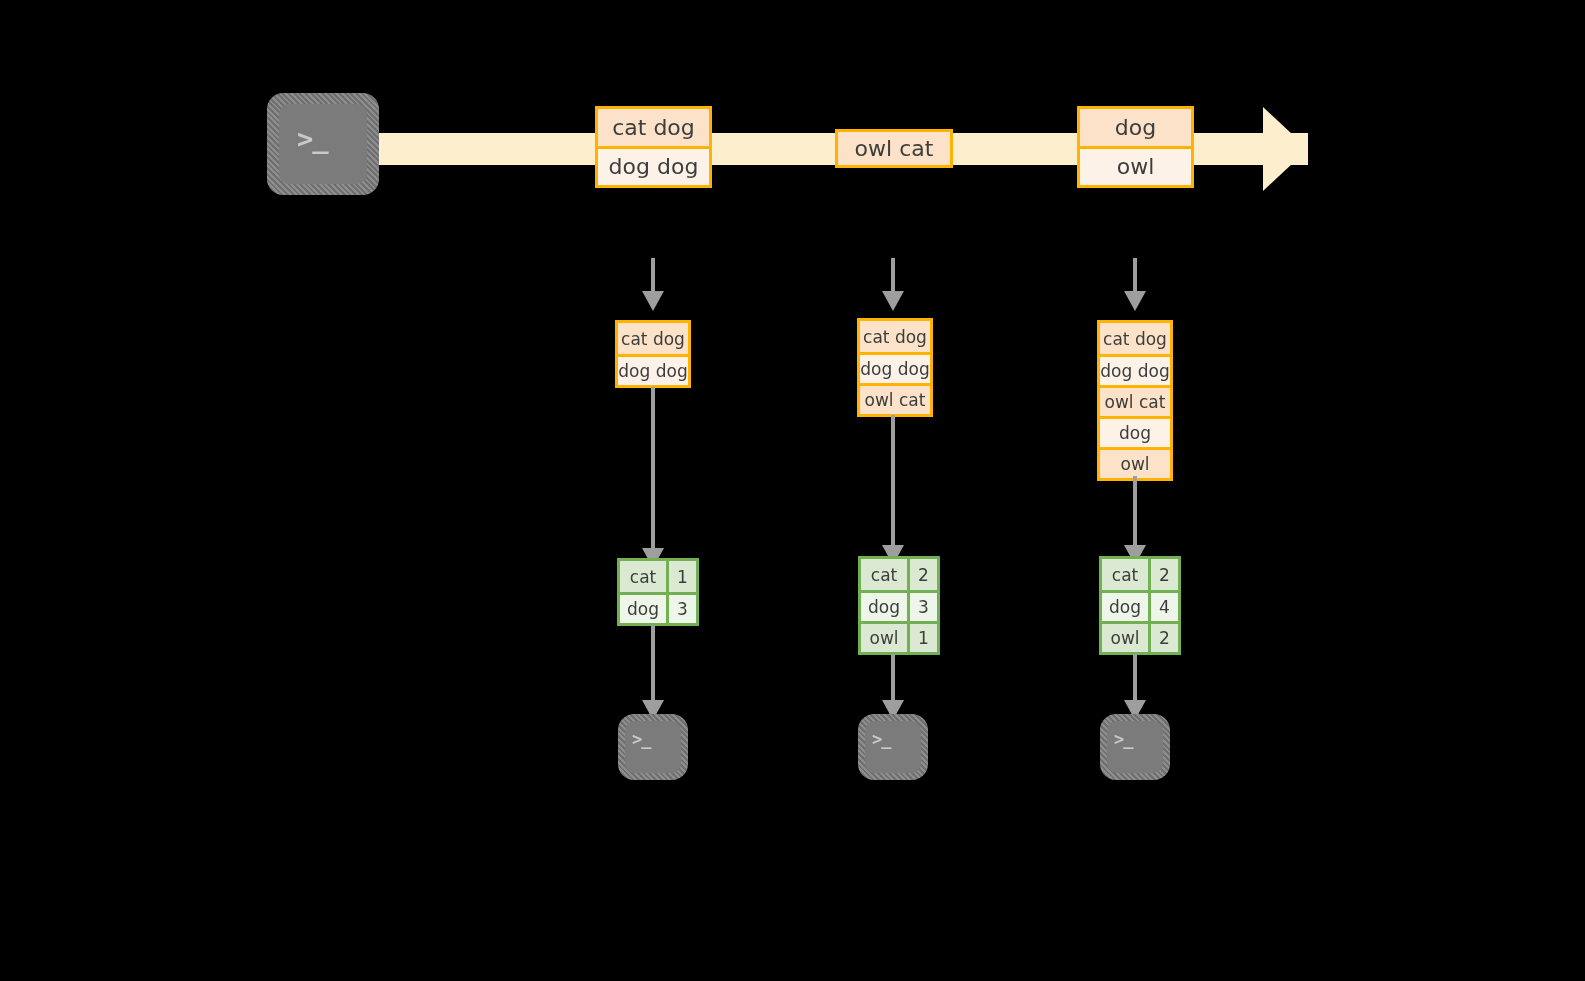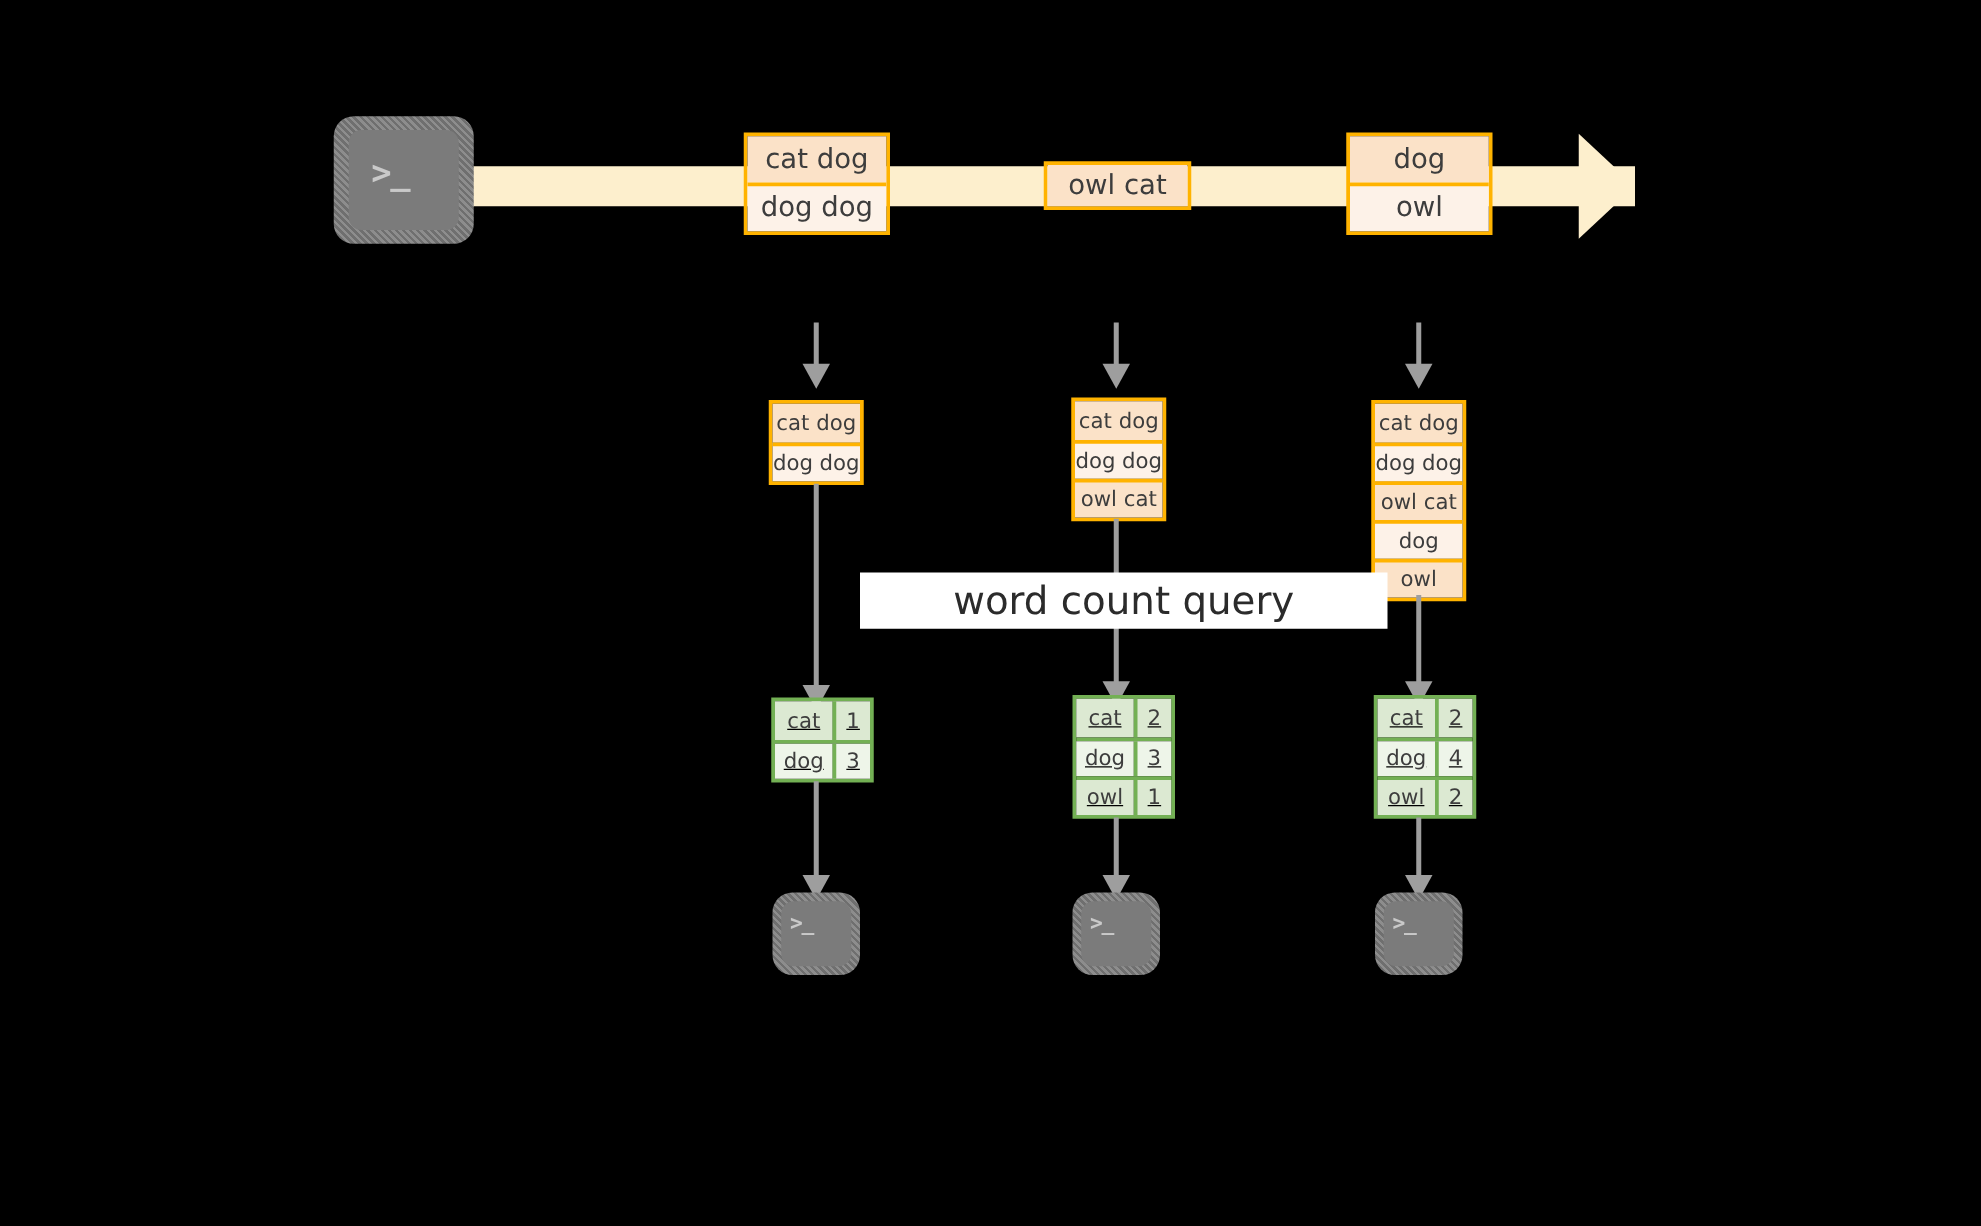--- a/index.html
+++ b/index.html
@@ -89,21 +89,20 @@
   }
   .stackbox .cell + .cell{border-top:3px solid #ffb300;}
 
   
   .gtable{
     position:absolute;
     box-sizing:border-box;
     border:3px solid #73b054;
     display:flex;
     flex-direction:column;
-    text-decoration:underline;
   }
   .gtable .grow{
     display:flex;
     box-sizing:border-box;
     height:31px;
   }
   .gtable .grow + .grow{border-top:3px solid #73b054;}
   .gtable .gc{
     box-sizing:border-box;
     display:flex;
@@ -267,17 +266,14 @@
     </div>
   </div>
 
   <div class="vline" style="left:1133px;top:654px;height:47px;"></div>
   <div class="vhead" style="left:1124px;top:700px;"></div>
 
   <div class="terminal-hatch" style="left:1100px;top:714px;width:70px;height:66px;"></div>
   <div class="terminal-inner" style="left:1107px;top:721px;width:56px;height:52px;"></div>
   <div class="terminal-glyph" style="left:1114px;top:731px;font-size:17px;">&gt;_</div>
 
-  <div class="query-label" style="left:688px;top:458px;width:422px;height:45px;">
-    <span style="font-size:31px;">word count query</span>
-  </div>
 
 </div>
 
 </body></html>

